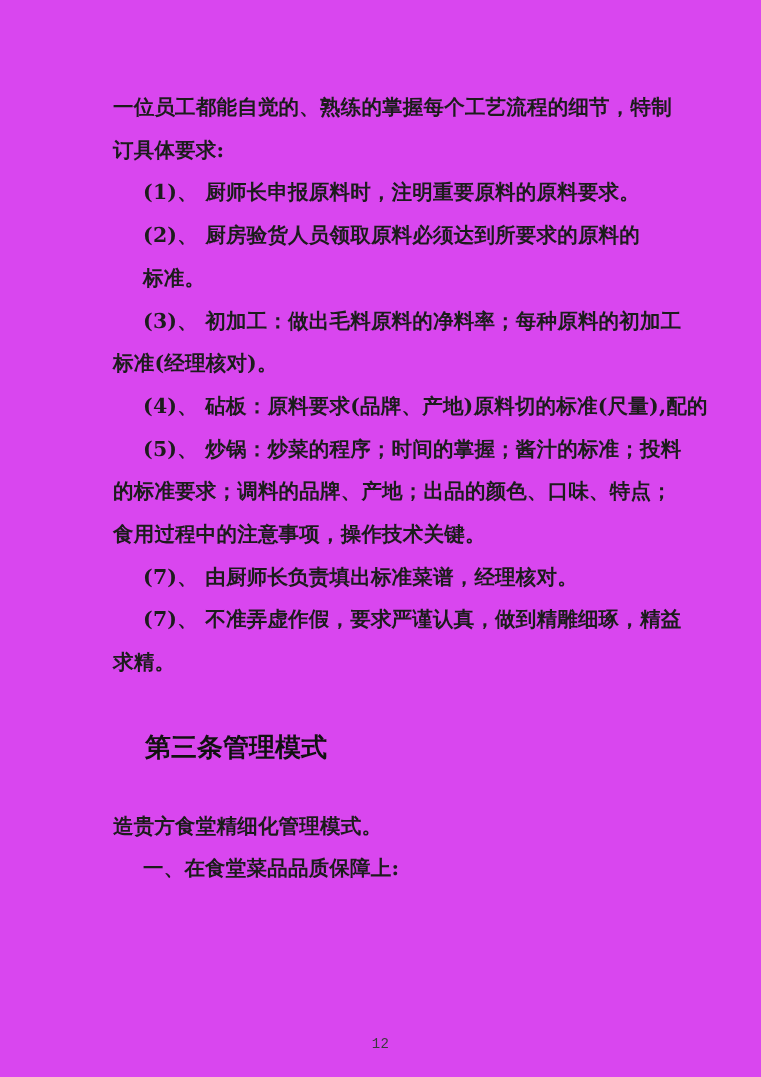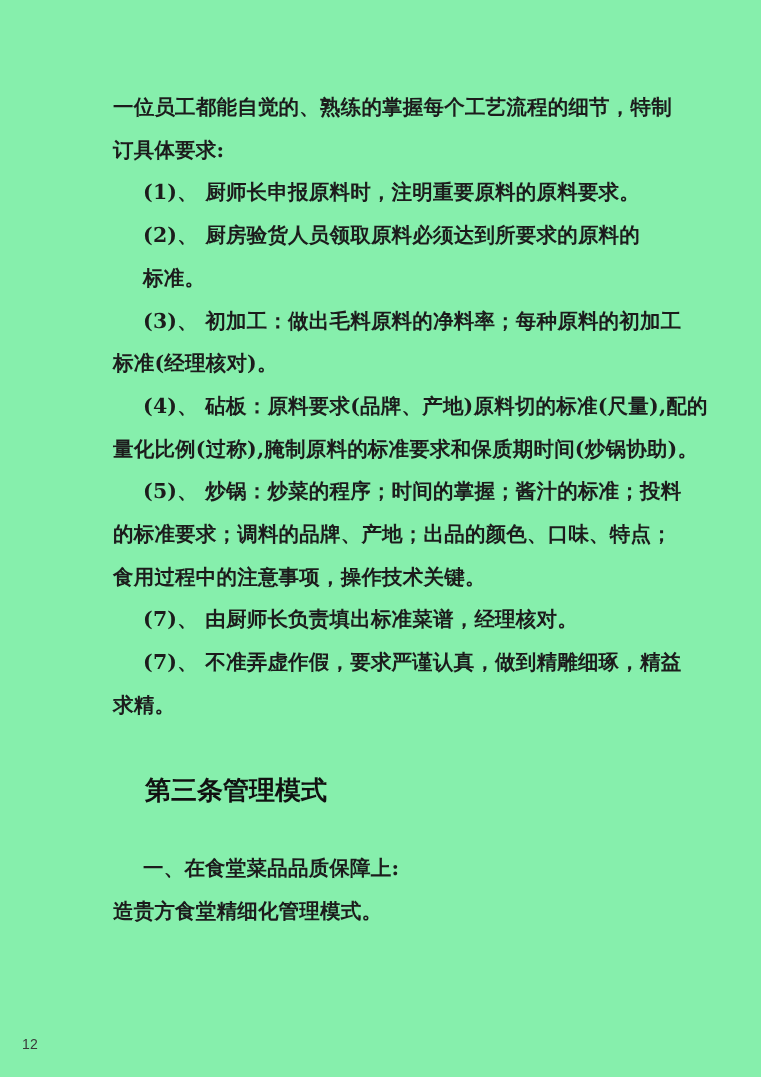--- a/index.html
+++ b/index.html
@@ -13,21 +13,21 @@
     height: 1077px;
     position: relative;
     font-family: "DejaVu Serif", "Liberation Serif", serif;
     color: #1a1a1a;
     overflow: hidden;
   }
 
   .page {
     position: absolute;
     inset: 0;
-    background: #86efac;
+    background: #d946ef;
   }
 
   .content {
     position: absolute;
     left: 113px;
     top: 86px;
     width: 532px;
   }
 
   
@@ -61,51 +61,50 @@
 
   .spacer {
     height: 0;
   }
 
   .page-number {
     position: absolute;
     left: 0;
     right: 0;
     top: 1036px;
+    text-align: center;
     font-size: 14px;
-    font-family: Liberation Sans, sans-serif;
+    font-family: Liberation Mono, monospace;
     color: #3a3a3a;
     letter-spacing: 0.3px;
-    padding-left: 22px;
   }
 </style>
 </head>
 <body>
 
 <div class="page">
   <div class="content">
 
     <div class="line">一位员工都能自觉的、熟练的掌握每个工艺流程的细节，特制</div>
     <div class="line">订具体要求:</div>
     <div class="line indent">(1)、 厨师长申报原料时，注明重要原料的原料要求。</div>
     <div class="line indent">(2)、 厨房验货人员领取原料必须达到所要求的原料的</div>
     <div class="line indent">标准。</div>
     <div class="line indent">(3)、 初加工：做出毛料原料的净料率；每种原料的初加工</div>
     <div class="line">标准(经理核对)。</div>
     <div class="line indent">(4)、 砧板：原料要求(品牌、产地)原料切的标准(尺量),配的</div>
-    <div class="line">量化比例(过称),腌制原料的标准要求和保质期时间(炒锅协助)。</div>
     <div class="line indent">(5)、 炒锅：炒菜的程序；时间的掌握；酱汁的标准；投料</div>
     <div class="line">的标准要求；调料的品牌、产地；出品的颜色、口味、特点；</div>
     <div class="line">食用过程中的注意事项，操作技术关键。</div>
     <div class="line indent">(7)、 由厨师长负责填出标准菜谱，经理核对。</div>
     <div class="line indent">(7)、 不准弄虚作假，要求严谨认真，做到精雕细琢，精益</div>
     <div class="line">求精。</div>
 
     <div class="heading">第三条管理模式</div>
     <div class="spacer"></div>
 
+    <div class="line">造贵方食堂精细化管理模式。</div>
     <div class="line indent">一、在食堂菜品品质保障上:</div>
-    <div class="line">造贵方食堂精细化管理模式。</div>
 
   </div>
 
   <div class="page-number">12</div>
 </div>
 
 </body></html>

